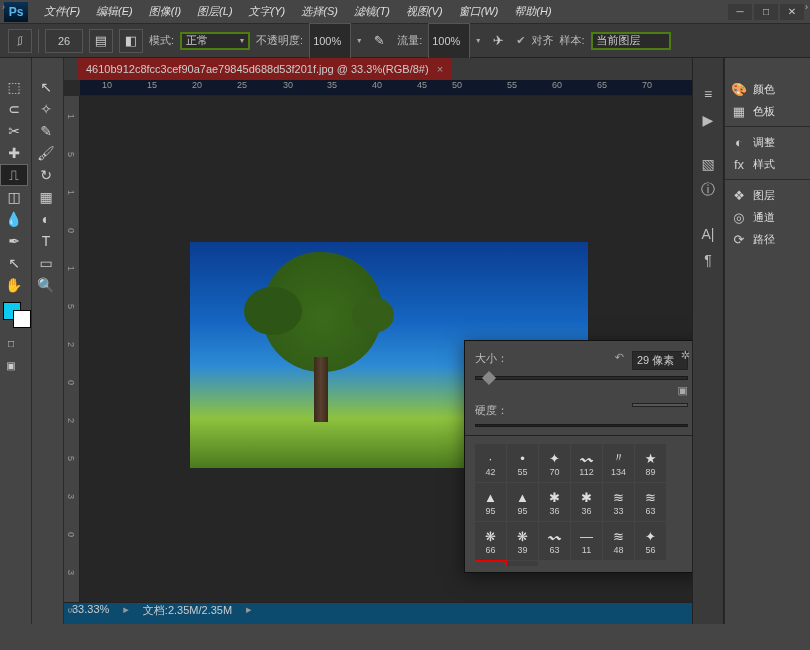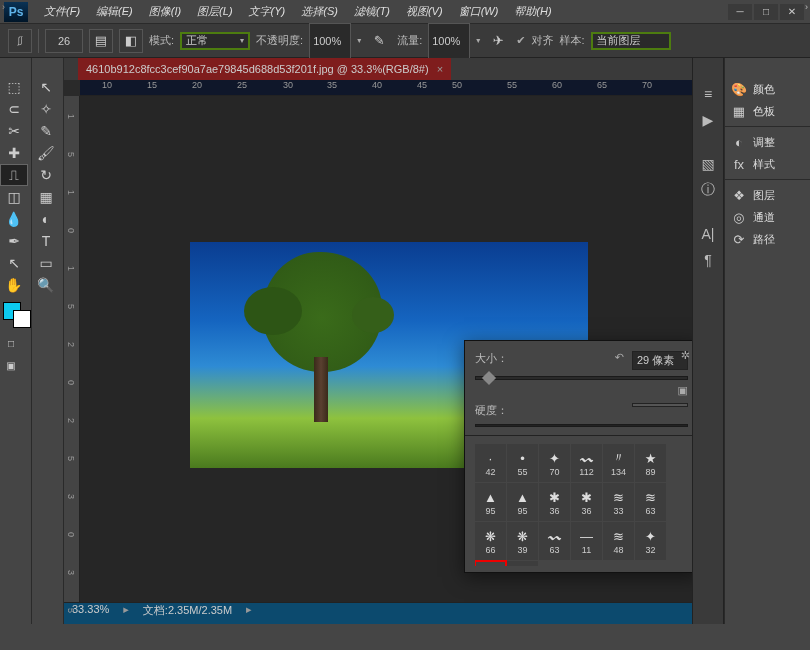--- a/index.html
+++ b/index.html
@@ -314,21 +314,21 @@
               <div class="bcell">
                 <div class="bthumb">—</div>
                 <div class="bnum">11</div>
               </div>
               <div class="bcell">
                 <div class="bthumb">≋</div>
                 <div class="bnum">48</div>
               </div>
               <div class="bcell">
                 <div class="bthumb">✦</div>
-                <div class="bnum">32</div>
+                <div class="bnum">56</div>
               </div>
               <div class="bcell sel"></div>
               <div class="bcell"></div>
             </div>
         </div>
       </div>
     </div>
     <div class="statusbar">
       <span>33.33%</span>
       <span style="color:#999">▸</span>

